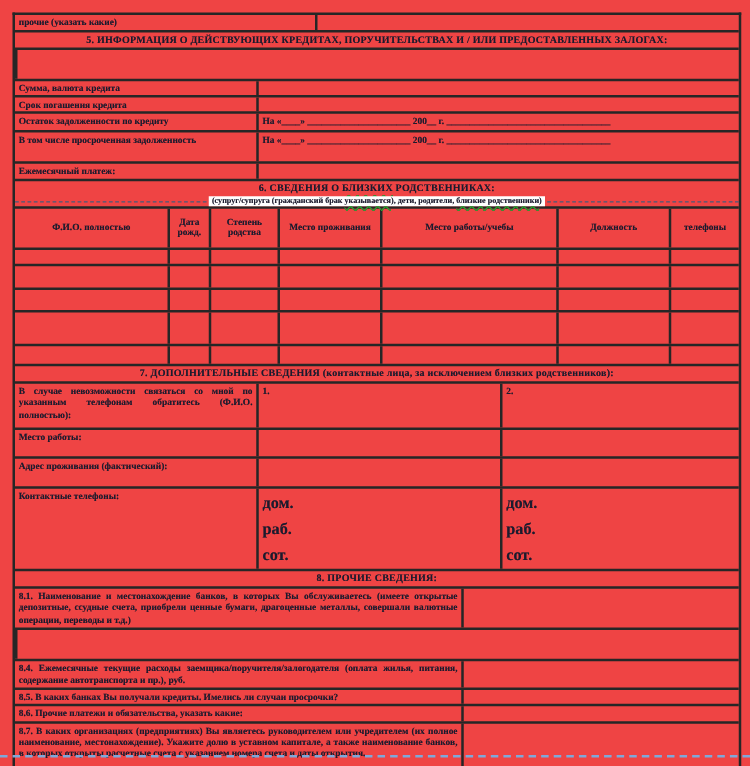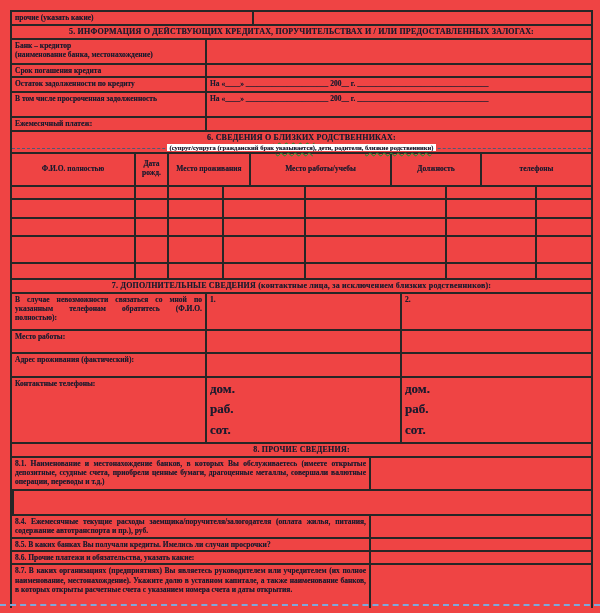--- a/index.html
+++ b/index.html
@@ -67,27 +67,27 @@
     <div class="row h14">
       <div class="cell tl">прочие (указать какие)</div>
       <div class="cell trv"></div>
     </div>
 
     <div class="row sect h13">
       <div>5. ИНФОРМАЦИЯ О ДЕЙСТВУЮЩИХ КРЕДИТАХ, ПОРУЧИТЕЛЬСТВАХ И / ИЛИ ПРЕДОСТАВЛЕННЫХ ЗАЛОГАХ:</div>
     </div>
 
     <div class="row h25">
-      <div class="cell lab">
-        <div>Банк – кредитор</div>
-        <div>(наименование банка, местонахождение)</div>
-      </div>
-      <div class="cell val"></div>
-    </div>
-
+      <div class="cell val"></div>
+    </div>
+
+    <div class="row h13">
+      <div class="cell lab">Сумма, валюта кредита</div>
+      <div class="cell val"></div>
+    </div>
 
     <div class="row h13">
       <div class="cell lab">Срок погашения кредита</div>
       <div class="cell val"></div>
     </div>
 
     <div class="row h15">
       <div class="cell lab">Остаток задолженности по кредиту</div>
       <div class="cell val">На «____» ______________________ 200__ г. ___________________________________</div>
     </div>
@@ -109,20 +109,21 @@
     </div>
 
     <div class="row subrow h10">
       <div class="subdash"></div>
       <div class="subtext"><span>(супруг/супруга (гражданский брак </span><span class="sq">указывается</span><span>), дети, родители, </span><span class="sq">близкие родственники</span><span>)</span></div>
     </div>
 
     <div class="row h33">
       <div class="hc c1">Ф.И.О. полностью</div>
       <div class="hc c2">Дата рожд.</div>
+      <div class="hc c3">Степень родства</div>
       <div class="hc c4">Место проживания</div>
       <div class="hc c5">Место работы/учебы</div>
       <div class="hc c6">Должность</div>
       <div class="hc c7">телефоны</div>
     </div>
 
     <div class="row h13">
       <div class="cell c1"></div>
         <div class="cell c2"></div>
         <div class="cell c3"></div>

